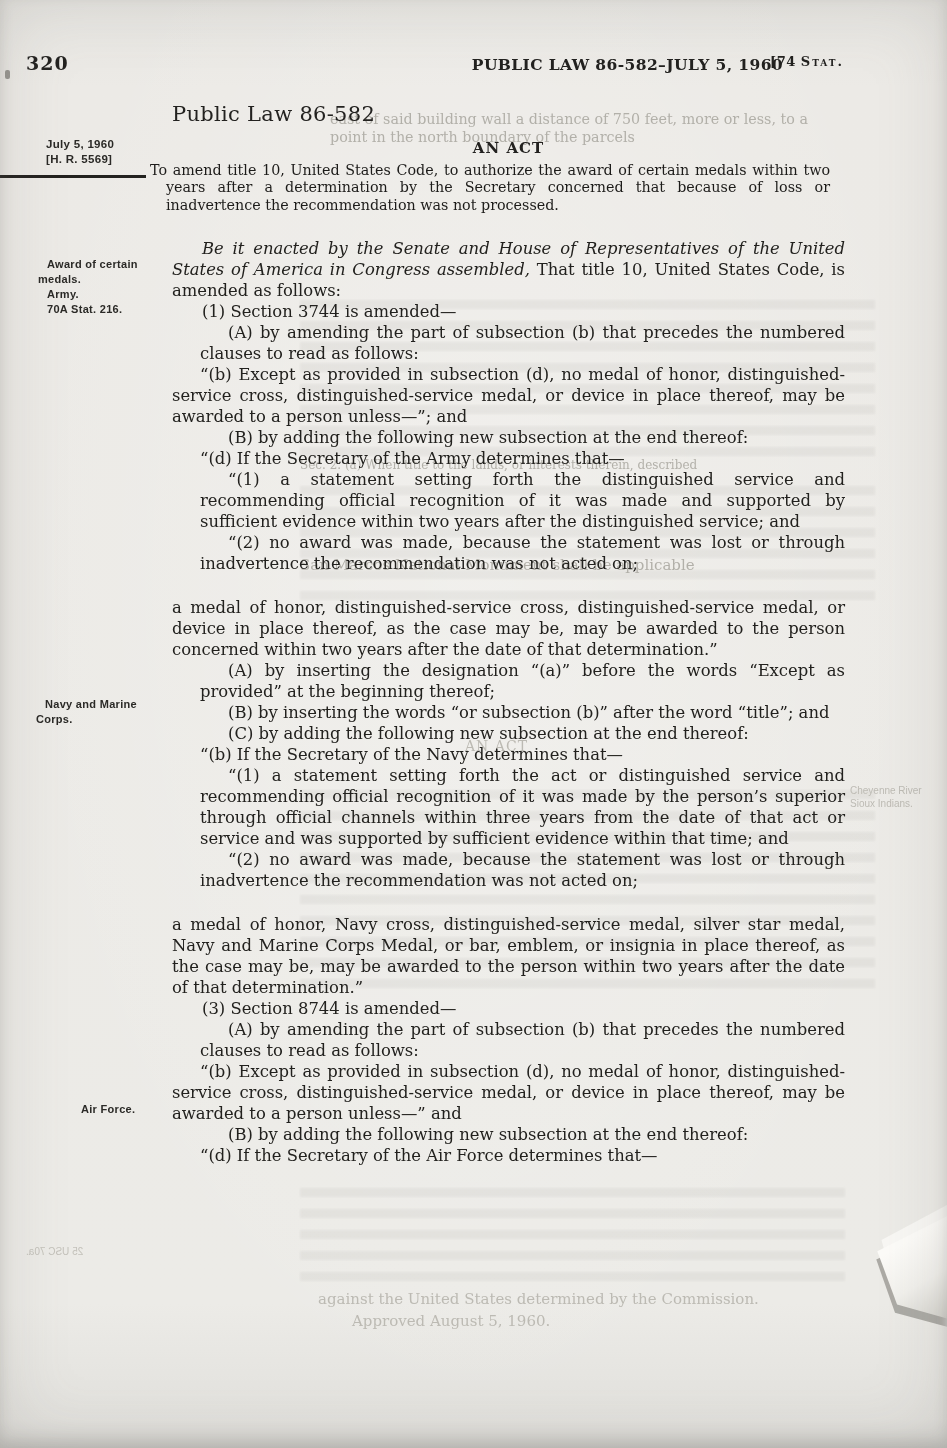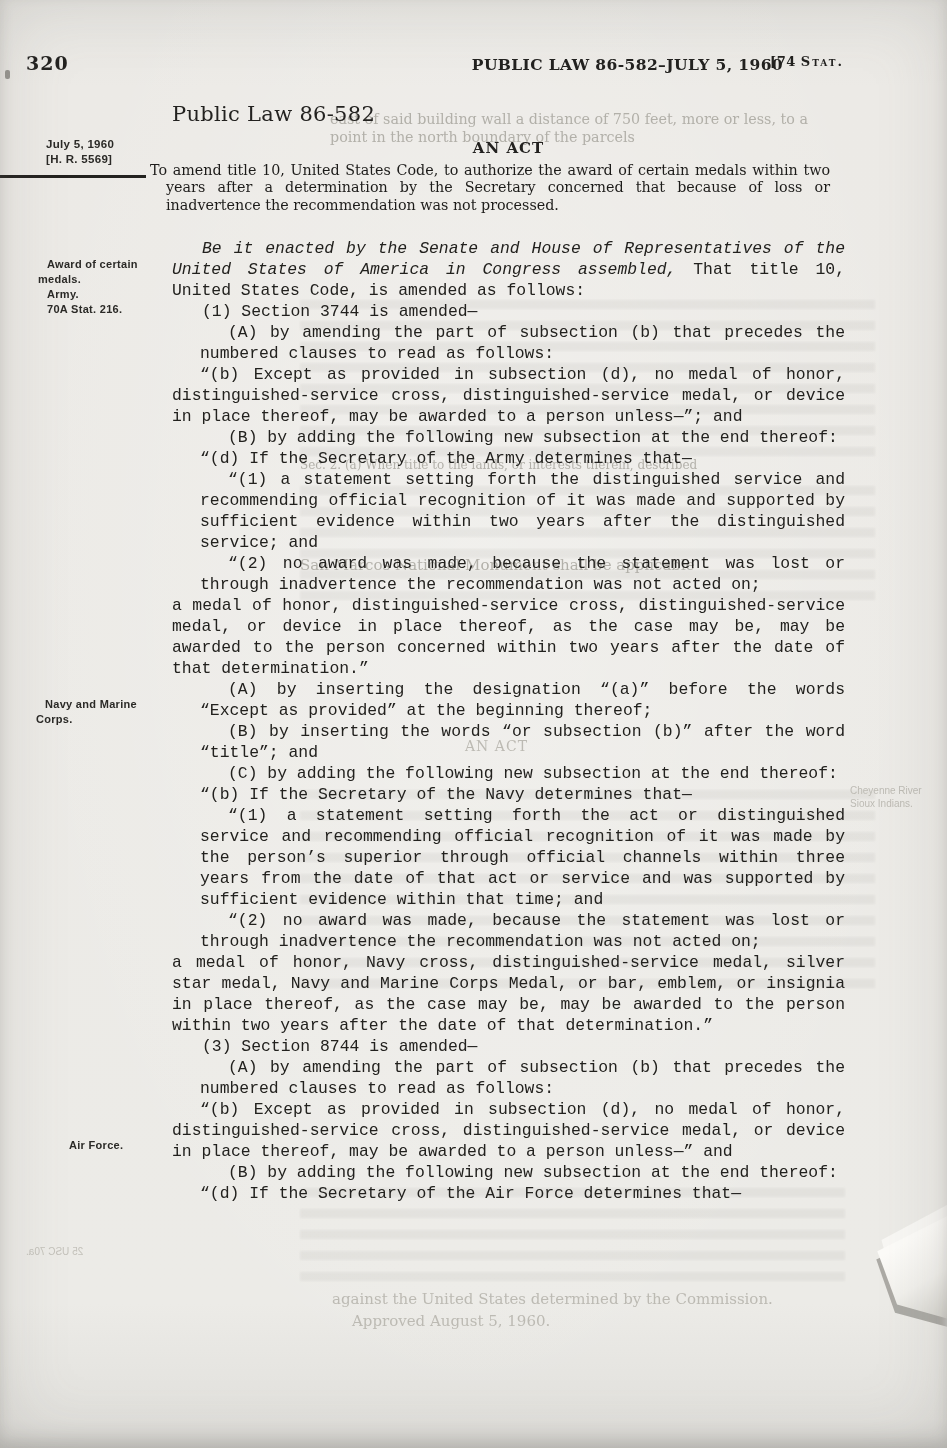--- a/index.html
+++ b/index.html
@@ -35,38 +35,38 @@
   
   .mnote{position:absolute;font-family:"Liberation Sans", sans-serif;
     font-size:11px;line-height:15px;font-weight:bold;letter-spacing:.3px;color:#2b2a27;}
   .mnote div{padding-left:9px;}
   .mnote div:nth-child(2){padding-left:0;}
   .note-date{left:46px;top:137px;width:100px;text-align:left;font-size:11.5px;}
   .note-date div{padding-left:0 !important;}
   .head-rule{position:absolute;left:0;top:175px;width:146px;height:3px;background:#23221f;}
   .note-award{left:38px;top:257px;width:134px;}
   .note-navy{left:36px;top:697px;width:138px;}
-  .note-af{left:60px;top:1102px;width:110px;margin-top:36px;}
+  .note-af{left:72px;top:1102px;width:110px;}
   
   .body-col{position:absolute;left:172px;top:238px;width:673px;
-    font-size:16.4px;line-height:21px;text-align:justify;color:#22211e;font-family:Liberation Mono, monospace;}
+    font-size:16.4px;line-height:21px;text-align:justify;color:#22211e;}
   .body-col .enact{text-indent:30px;}
   .body-col .enact i{font-style:italic;}
   .ind-num{text-indent:30px;}
   .ind-sub{padding-left:28px;text-indent:28px;}
   .ind-quote{text-indent:28px;}
   .ind-quote-sub{padding-left:28px;text-indent:28px;}
-  .ind-flush{text-indent:0;}
+  .ind-flush{text-indent:0;margin-top:23px;}
   
   .ghost{position:absolute;color:#b2b0a9;filter:blur(.6px);}
   .ghost-block{left:330px;top:111px;width:545px;font-size:14.3px;line-height:17.6px;text-align:justify;}
   .g-sec2{left:300px;top:450px;width:575px;font-size:12px;margin-top:8px;}
   .g-marcos{left:300px;top:556px;width:575px;font-size:15px;}
   .g-anact{left:465px;top:738px;font-size:14px;letter-spacing:1px;color:#bcbab3;}
-  .g-commission{left:332px;top:1290px;font-size:15px;color:#bcbab3;}
+  .g-commission{left:318px;top:1290px;font-size:15px;color:#bcbab3;}
   .g-approved{left:352px;top:1312px;font-size:15px;color:#bcbab3;}
   .g-cheyenne{left:850px;top:784px;width:95px;font-family:"Liberation Sans",sans-serif;
     font-size:10px;line-height:13px;color:#bdbbb4;}
   .g-usc-right{left:886px;top:1249px;font-family:"Liberation Sans",sans-serif;font-size:10px;color:#bdbbb4;}
   .g-usc-left{left:26px;top:1246px;font-family:"Liberation Sans",sans-serif;font-size:10px;
     color:#c3c1ba;transform:scaleX(-1);}
   .bleed{position:absolute;pointer-events:none;filter:blur(1px);
     background:repeating-linear-gradient(180deg, rgba(105,103,96,.07) 0 9px, rgba(0,0,0,0) 9px 21px);}
   .bleed.b1{left:300px;top:300px;width:575px;height:165px;}
   .bleed.b2{left:300px;top:486px;width:575px;height:120px;}

